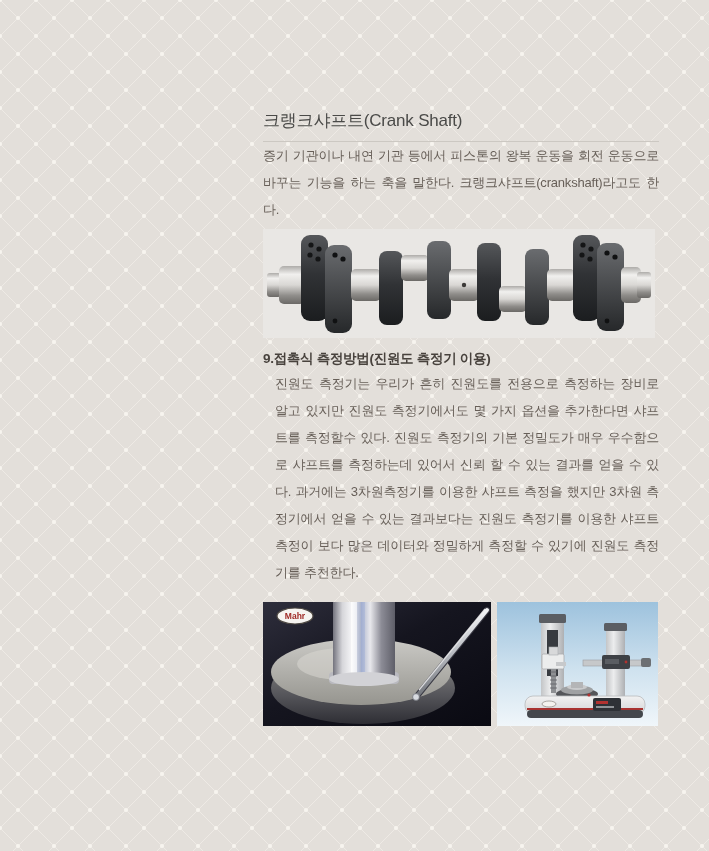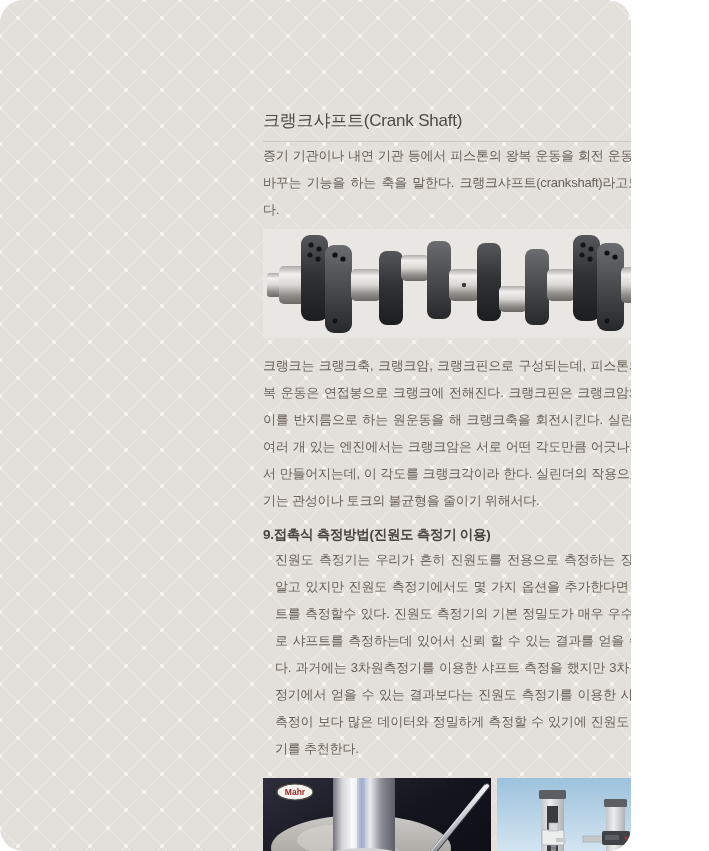--- a/index.html
+++ b/index.html
@@ -2,30 +2,29 @@
 <html><head>
 <meta charset="utf-8">
 <style>
   html,body{margin:0;padding:0;}
   body{
     width:709px;height:851px;
     font-family:"Liberation Sans","DejaVu Sans",sans-serif;
     -webkit-font-smoothing:antialiased;
   }
   .page{
-    position:relative;width:631px;height:851px;overflow:hidden;
+    position:relative;width:709px;height:851px;overflow:hidden;
     background-color:#e3dfda;
     background-image:
       radial-gradient(circle, #f7f4ef 1.5px, rgba(247,244,239,0) 2.3px),
       radial-gradient(circle, #f7f4ef 1.5px, rgba(247,244,239,0) 2.3px),
       linear-gradient(45deg,  #eeeae5 0 0.6px, transparent 0.6px calc(50% - 0.5px), #eeeae5 calc(50% - 0.5px) calc(50% + 0.5px), transparent calc(50% + 0.5px) calc(100% - 0.6px), #eeeae5 calc(100% - 0.6px) 100%),
       linear-gradient(-45deg, #eeeae5 0 0.6px, transparent 0.6px calc(50% - 0.5px), #eeeae5 calc(50% - 0.5px) calc(50% + 0.5px), transparent calc(50% + 0.5px) calc(100% - 0.6px), #eeeae5 calc(100% - 0.6px) 100%);
     background-size:36px 36px;
     background-position:-18px -18px, 0 0, 0 0, 0 0;
-    border-radius:23px;
   }
   .content{
     position:absolute;left:263px;top:0;width:396px;
   }
   .title{
     margin:110px 0 0 0;
     font-size:17px;line-height:22px;font-weight:400;
     color:#4a4a48;letter-spacing:-0.2px;
   }
   .divider{
@@ -126,21 +125,20 @@
           <circle cx="327" cy="30" r="2.6" fill="#141516"></circle>
         <circle cx="344" cy="24" r="2.6" fill="#101112"></circle>
           <circle cx="352" cy="28" r="2.6" fill="#101112"></circle>
         <circle cx="344" cy="92" r="2.4" fill="#101112"></circle>
 
         <rect x="358" y="38" width="20" height="36" rx="5" fill="url(#mj)"></rect>
         <rect x="374" y="43" width="14" height="26" rx="3" fill="url(#mj)"></rect>
       </svg>
     </figure>
 
-    <p class="body-text p-body">크랭크는 크랭크축, 크랭크암, 크랭크핀으로 구성되는데, 피스톤의 왕복 운동은 연접봉으로 크랭크에 전해진다. 크랭크핀은 크랭크암의 길이를 반지름으로 하는 원운동을 해 크랭크축을 회전시킨다. 실린더가 여러 개 있는 엔진에서는 크랭크암은 서로 어떤 각도만큼 어긋나게 해서 만들어지는데, 이 각도를 크랭크각이라 한다. 실린더의 작용으로 생기는 관성이나 토크의 불균형을 줄이기 위해서다.</p>
 
     <h3 class="sub-heading">9.접촉식 측정방법(진원도 측정기 이용)</h3>
 
     <p class="body-text p-section">진원도 측정기는 우리가 흔히 진원도를 전용으로 측정하는 장비로 알고 있지만 진원도 측정기에서도 몇 가지 옵션을 추가한다면 샤프트를 측정할수 있다. 진원도 측정기의 기본 정밀도가 매우 우수함으로 샤프트를 측정하는데 있어서 신뢰 할 수 있는 결과를 얻을 수 있다. 과거에는 3차원측정기를 이용한 샤프트 측정을 했지만 3차원 측정기에서 얻을 수 있는 결과보다는 진원도 측정기를 이용한 샤프트 측정이 보다 많은 데이터와 정밀하게 측정할 수 있기에 진원도 측정기를 추천한다.</p>
 
     <div class="photo-row">
 
       <figure class="figure fig-probe">
         <svg width="228" height="124" viewBox="0 0 228 124">
           <defs>

